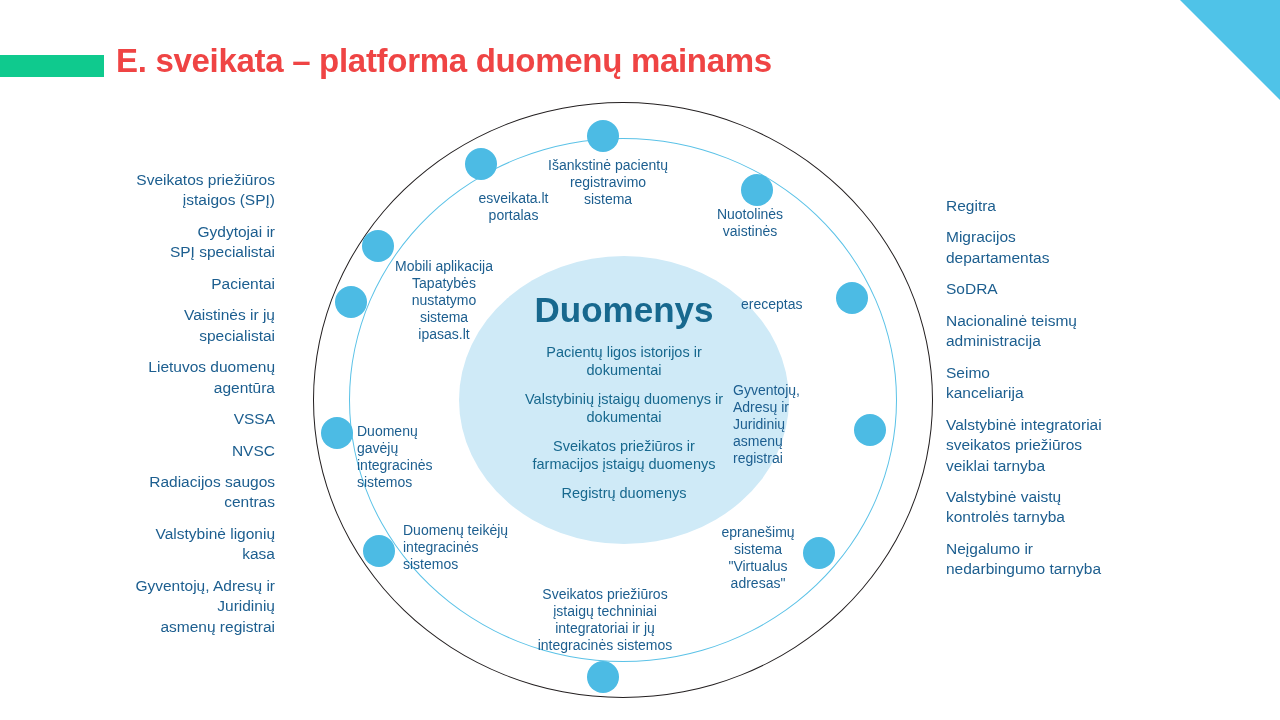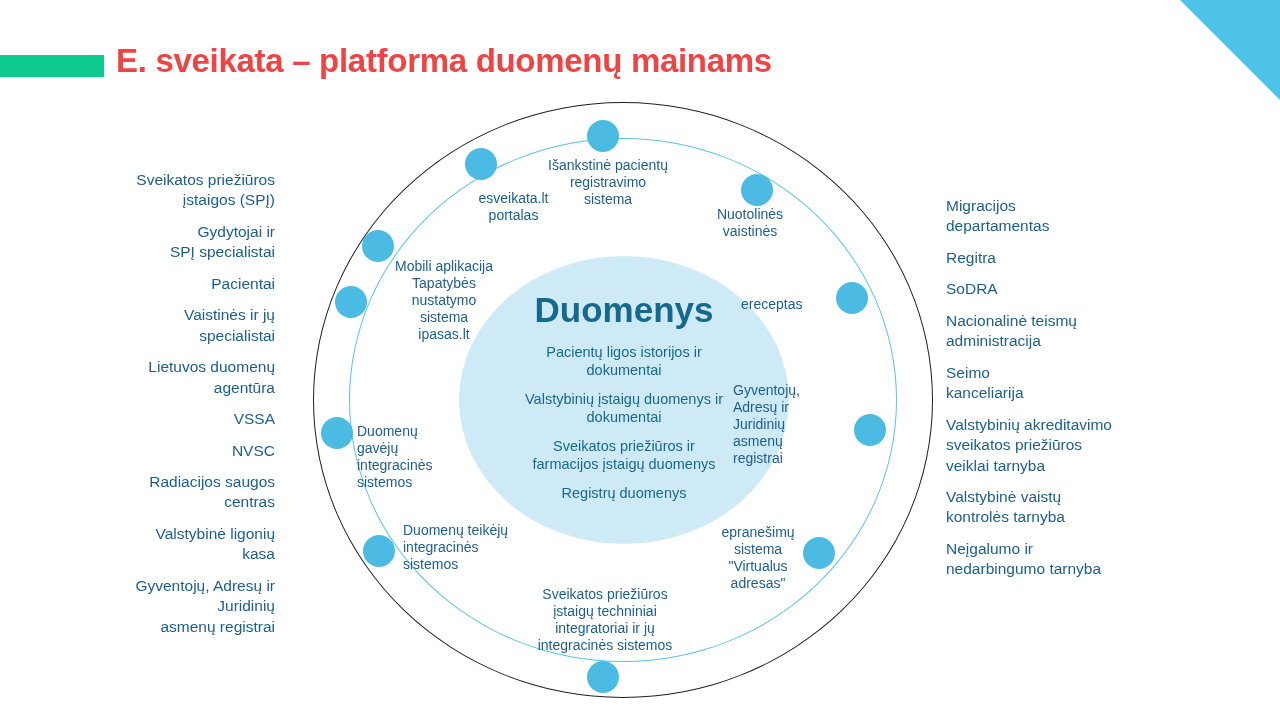--- a/index.html
+++ b/index.html
@@ -173,29 +173,29 @@
     <div class="entry">Radiacijos saugos
 centras</div>
     <div class="entry">Valstybinė ligonių
 kasa</div>
     <div class="entry">Gyventojų, Adresų ir
 Juridinių
 asmenų registrai</div>
   </div>
 
   <div class="side-list right">
+    <div class="entry">Regitra</div>
     <div class="entry">Migracijos
 departamentas</div>
-    <div class="entry">Regitra</div>
     <div class="entry">SoDRA</div>
     <div class="entry">Nacionalinė teismų
 administracija</div>
     <div class="entry">Seimo
 kanceliarija</div>
-    <div class="entry">Valstybinių akreditavimo
+    <div class="entry">Valstybinė integratoriai
 sveikatos priežiūros
 veiklai tarnyba</div>
     <div class="entry">Valstybinė vaistų
 kontrolės tarnyba</div>
     <div class="entry">Neįgalumo ir
 nedarbingumo tarnyba</div>
   </div>
 
   <div class="diagram">
     <div class="ring-outer"></div>

